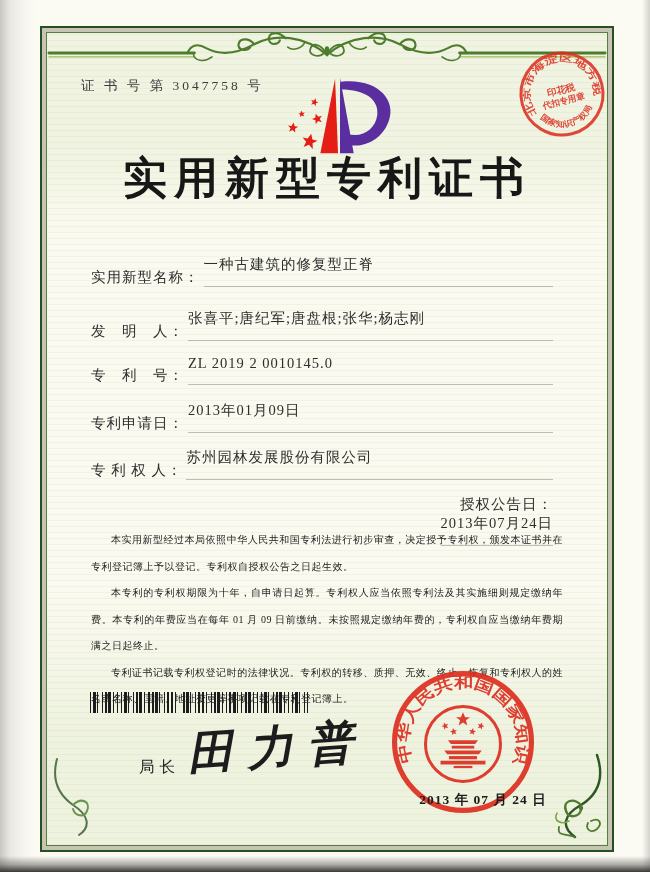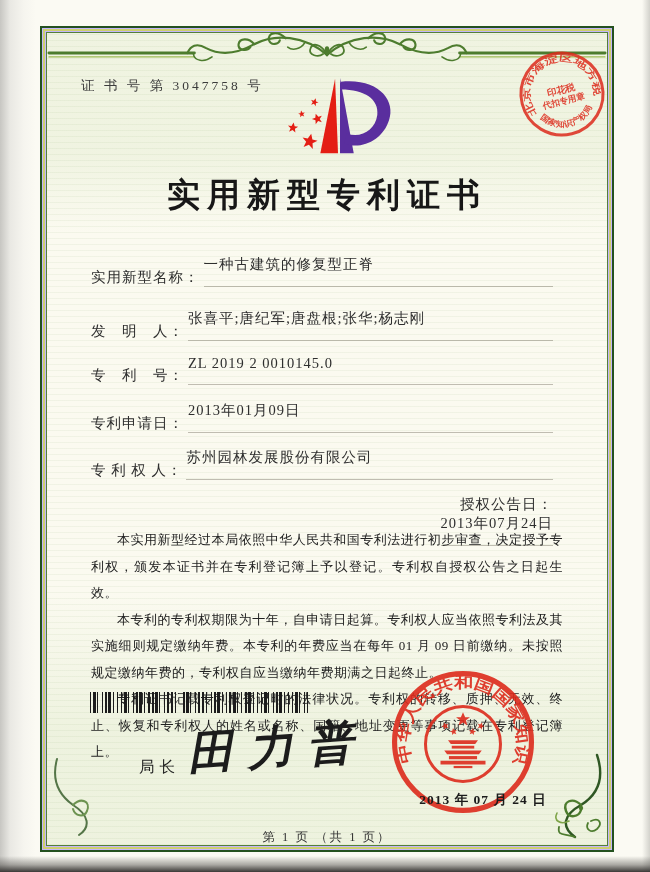--- a/index.html
+++ b/index.html
@@ -30,31 +30,31 @@
   .ornament{color:#4d7c2e;}
   .ornament-top{left:0;top:-4px;width:100%;height:50px;}
   .ornament-corner{width:70px;height:92px;bottom:2px;}
   .ornament-br{right:2px;}
   .ornament-bl{left:2px;transform:scaleX(-1);}
 
   .cert-no{left:34px;top:44px;font-size:13.5px;letter-spacing:3px;color:#3c3c3c;}
   .logo{left:212px;top:30px;width:160px;height:108px;}
   .tax-stamp{left:468px;top:14px;width:94px;height:94px;transform:rotate(-14deg);opacity:.85;}
 
-  .title{left:0;top:140px;width:100%;text-align:center;
-    font-size:33px;font-weight:bold;letter-spacing:7px;color:#171717;}
+  .title{left:0;top:116px;width:100%;text-align:center;
+    font-size:44px;font-weight:bold;letter-spacing:7px;color:#171717;}
 
   .field{left:44px;right:54px;display:flex;align-items:flex-end;
     font-size:14.5px;color:#2e2e2e;letter-spacing:1px;}
   .field .lbl{white-space:nowrap;}
   .field .val{flex:1;margin-left:4px;border-bottom:1px solid rgba(120,115,100,.45);
     padding-bottom:12px;}
   .f0{top:222px;font-family:Liberation Mono, monospace;} .f1{top:276px;} .f2{top:322px;} .f3{top:368px;} .f4{top:415px;} .f5{top:462px;flex-direction:column;}
 
-  .body-text{left:44px;right:44px;top:494px;font-size:13px;line-height:26.5px;
+  .body-text{left:44px;right:44px;top:494px;font-size:10px;line-height:26.5px;
     color:#222;text-align:justify;}
   .body-text p{margin:0;text-indent:2em;letter-spacing:.5px;}
 
   .barcode{left:43px;top:659px;width:218px;height:21px;
     background:repeating-linear-gradient(90deg,
       #1c1c1c 0 1.5px, transparent 1.5px 3px,
       #1c1c1c 3px 6px, transparent 6px 7.5px,
       #1c1c1c 7.5px 8.5px, transparent 8.5px 12px,
       #1c1c1c 12px 13px, transparent 13px 15.5px);}
 
@@ -206,20 +206,19 @@
         <path d="M-16,-2 L16,-2 L13,2 L-13,2 Z"></path>
         <rect x="-12" y="4" width="24" height="3"></rect>
         <path d="M-20,9 L20,9 L17,13 L-17,13 Z"></path>
         <rect x="-15" y="15" width="30" height="3.4"></rect>
         <rect x="-24" y="20" width="48" height="4"></rect>
         <rect x="-10" y="25.5" width="20" height="2.4"></rect>
       </g>
     </svg>
     <div class="seal-date">2013 年 07 月 24 日</div>
 
-    <div class="footer">第 1 页 （共 1 页）</div>
 
   </div>
  </div>
 </div>
 
 <div class="scan-right"></div>
 <div class="scan-bottom"></div>
 
 </body></html>

